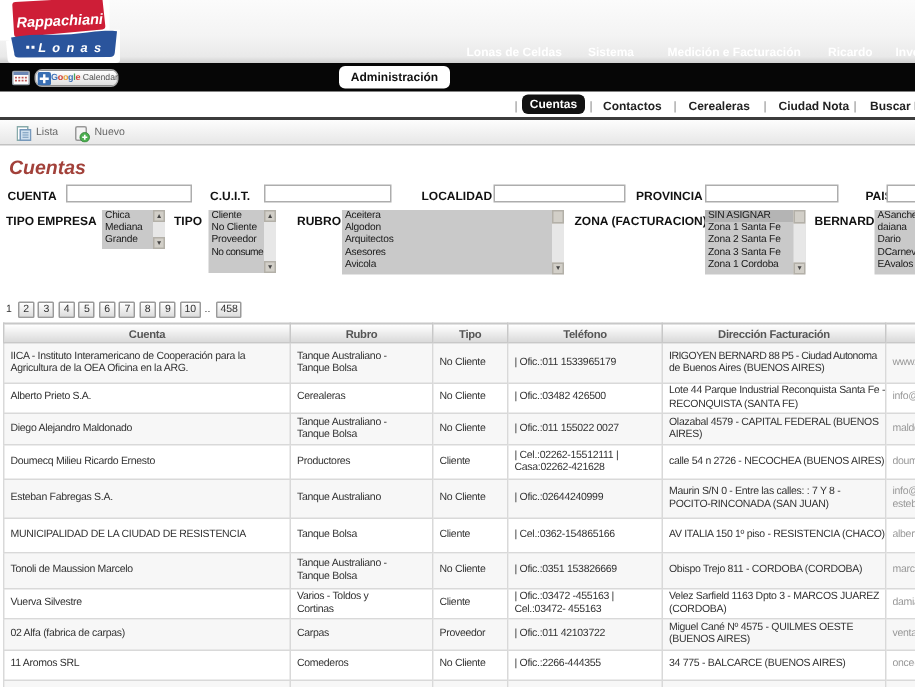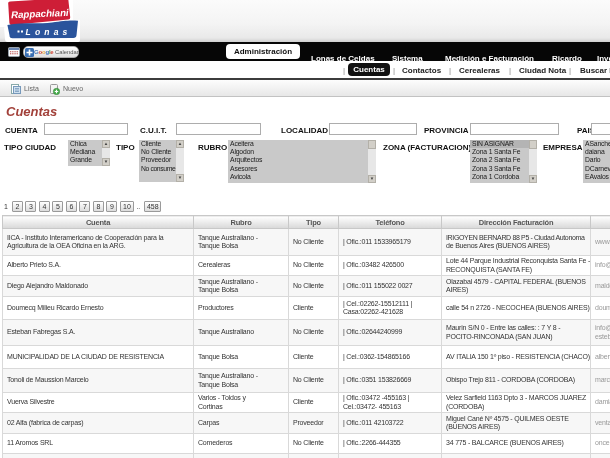--- a/index.html
+++ b/index.html
@@ -6,21 +6,21 @@
 html,body { width:610px; height:458px; overflow:hidden; background:#fff;
   font-family:"Liberation Sans",sans-serif; position:relative; }
 .abs { position:absolute; }
 
 
 #banner { position:absolute; left:0; top:0; width:610px; height:43px;
   background:linear-gradient(#fbfbfb,#f4f4f4 55%,#e9e9e9 88%,#d2d2d2 97%,#c6c6c6); }
 
 
 #blackbar { position:absolute; left:0; top:42px; width:610px; height:19px; background:#060606; }
-.mi { position:absolute; top:54px; font-size:8px; font-weight:bold; color:#fff; white-space:nowrap;text-align:right; }
+.mi { position:absolute; top:30px; font-size:8px; font-weight:bold; color:#fff; white-space:nowrap;text-align:right; }
 .mpill { position:absolute; top:44px; height:15px; background:#fff; color:#111; border-radius:4px;
   font-size:8px; font-weight:bold; text-align:center; line-height:15px; }
 
 
 .smi { position:absolute; top:66px; font-size:8px; font-weight:bold; color:#222; white-space:nowrap; }
 .smsep { position:absolute; top:66px; font-size:8px; color:#888; }
 #smpill { position:absolute; top:63px; left:348px; width:42px; height:13px; background:#111; color:#fff;
   border-radius:4px; font-size:8px; font-weight:bold; text-align:center; line-height:13px; }
 
 #sepline { position:absolute; top:78px; left:0; width:610px; height:2px; background:#3c3c3c; }
@@ -150,21 +150,21 @@
 <span class="finput" style="left:44px;top:123px;width:84px"></span>
 <span class="flabel" style="left:140px;top:126px">C.U.I.T.</span>
 <span class="finput" style="left:176px;top:123px;width:85px"></span>
 <span class="flabel" style="left:281px;top:126px">LOCALIDAD</span>
 <span class="finput" style="left:329px;top:123px;width:88px"></span>
 <span class="flabel" style="left:424px;top:126px">PROVINCIA</span>
 <span class="finput" style="left:470px;top:123px;width:89px"></span>
 <span class="flabel" style="left:577px;top:126px">PAIS</span>
 <span class="finput" style="left:591px;top:123px;width:60px"></span>
 
-<span class="flabel" style="left:4px;top:143px">TIPO CIUDAD</span>
+<span class="flabel" style="left:4px;top:143px">TIPO EMPRESA</span>
 <div class="lbox" style="left:68px;top:140px;width:42px;height:26px">
   <div style="margin-right:8px">
       <div class="it">Chica</div>
       <div class="it">Mediana</div>
       <div class="it">Grande</div>
     </div>
   <div class="sbar">
       <div class="up">▲</div>
       <div class="dn">▼</div>
     </div>
@@ -203,21 +203,21 @@
       <div class="it">Zona 1 Santa Fe</div>
       <div class="it">Zona 2 Santa Fe</div>
       <div class="it">Zona 3 Santa Fe</div>
       <div class="it">Zona 1 Cordoba</div>
     </div>
   <div class="sbar">
       <div class="th" style="top:0">&nbsp;</div>
       <div class="dn">▼</div>
     </div>
 </div>
-<span class="flabel" style="left:543px;top:143px">EMPRESA</span>
+<span class="flabel" style="left:543px;top:143px">BERNARD</span>
 <div class="lbox" style="left:583px;top:140px;width:60px;height:43px">
   <div>
       <div class="it">ASanchez</div>
       <div class="it">daiana</div>
       <div class="it">Dario</div>
       <div class="it">DCarnevali</div>
       <div class="it">EAvalos</div>
     </div>
 </div>
 

